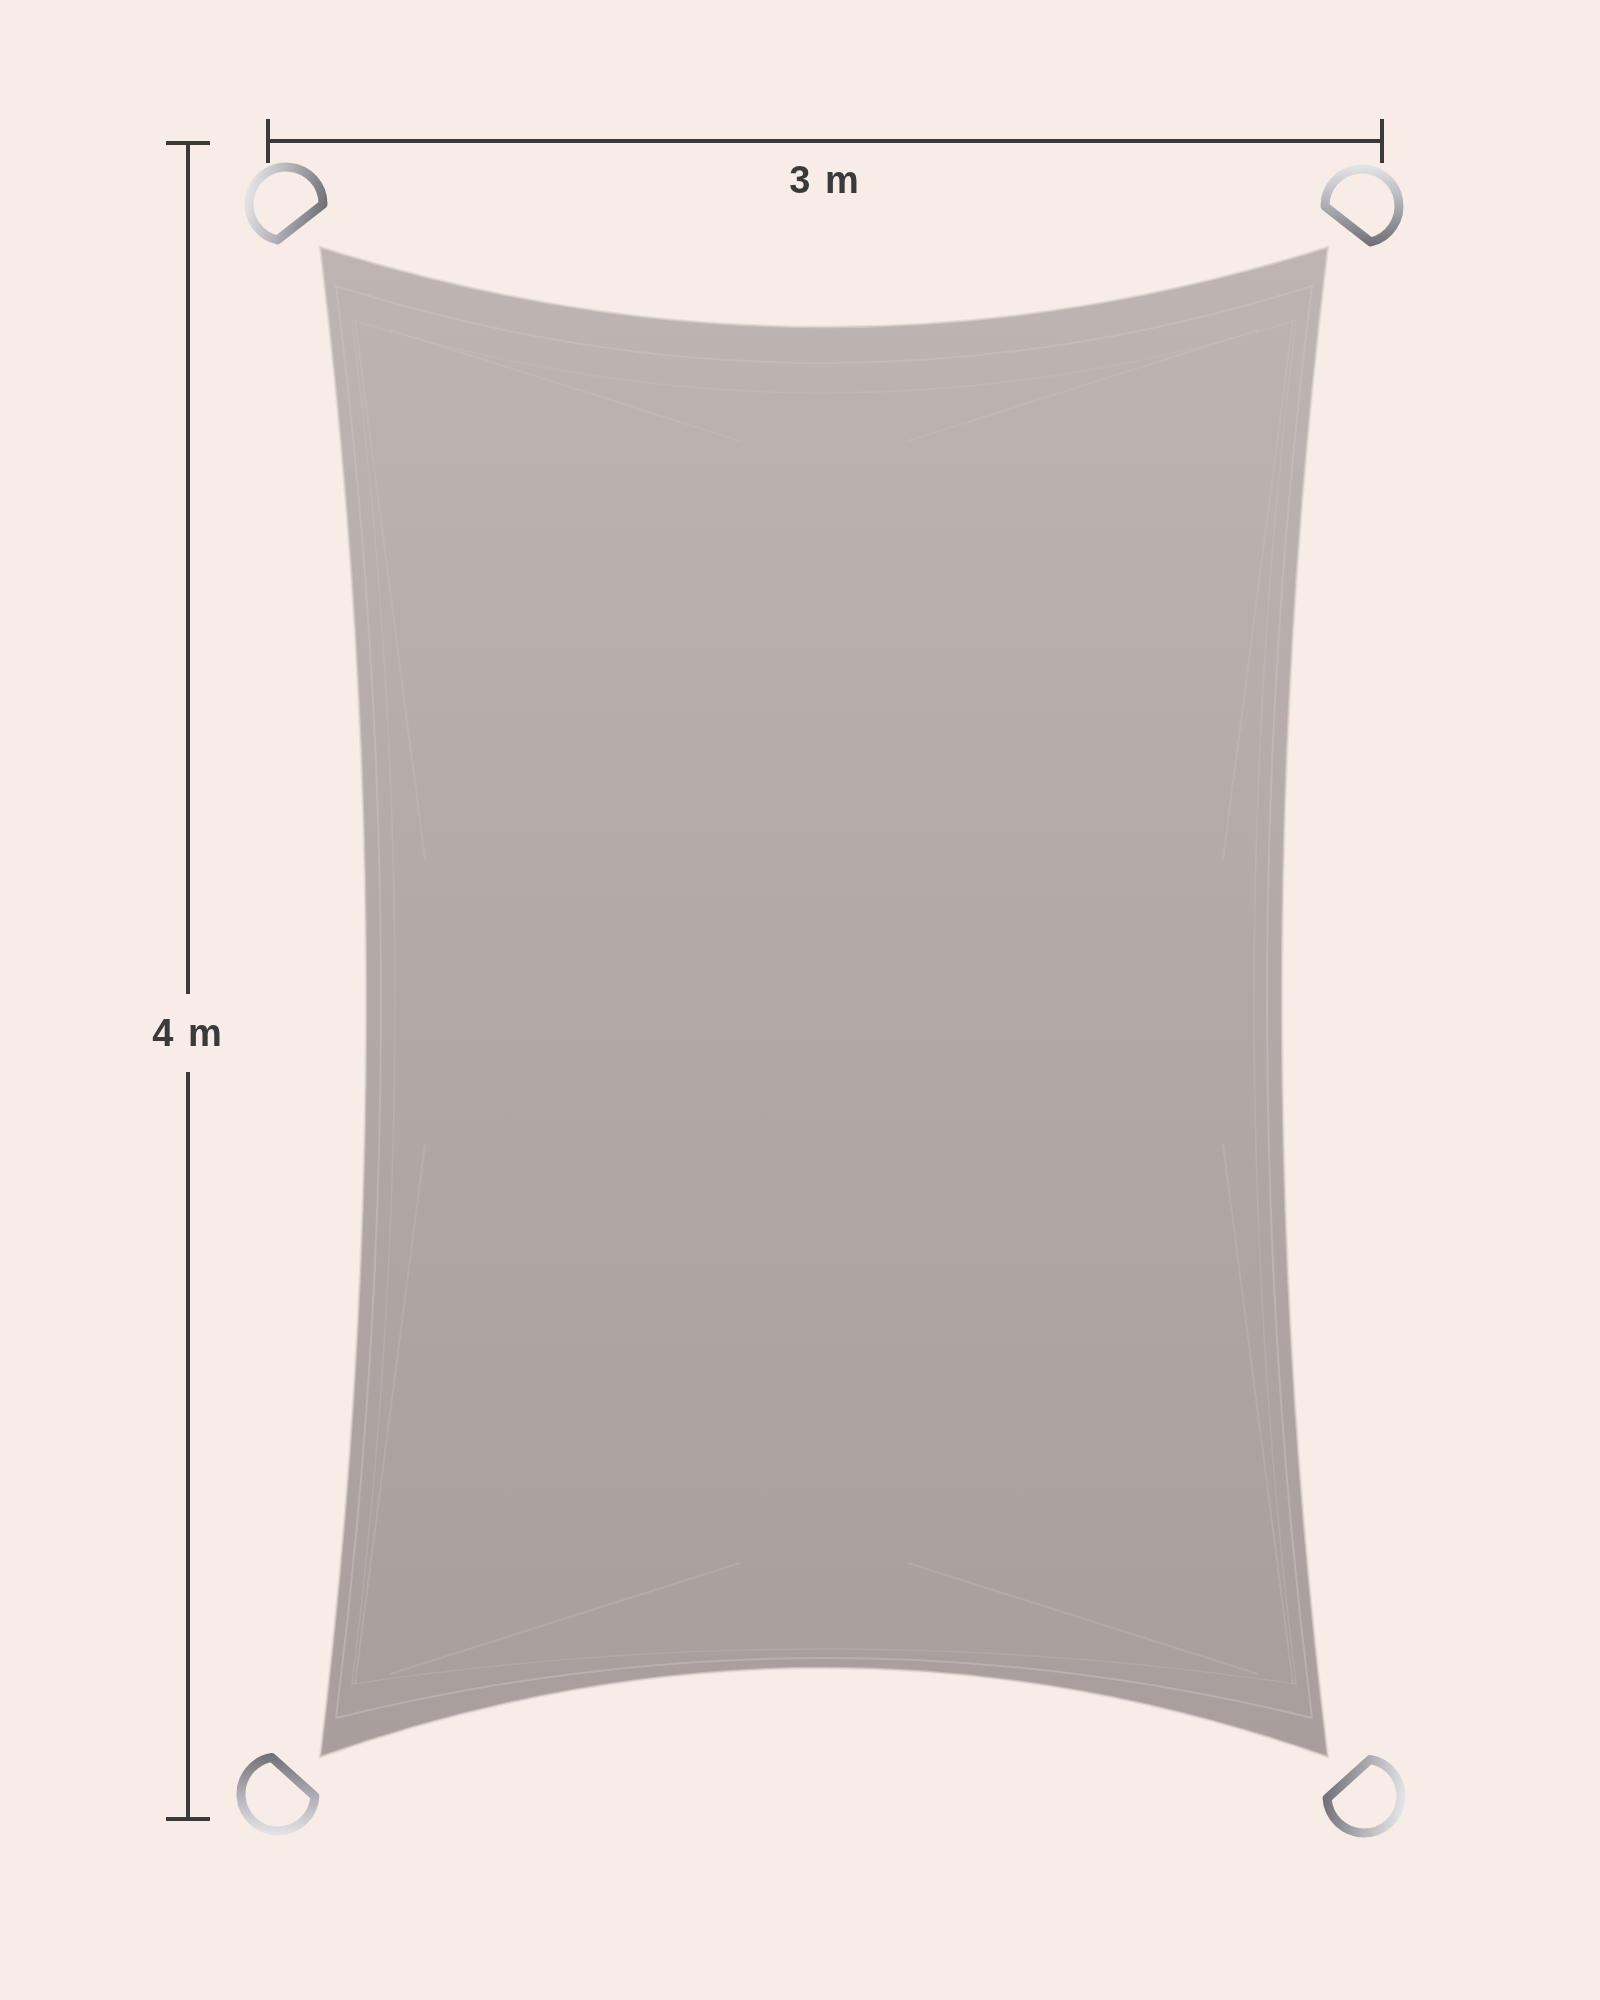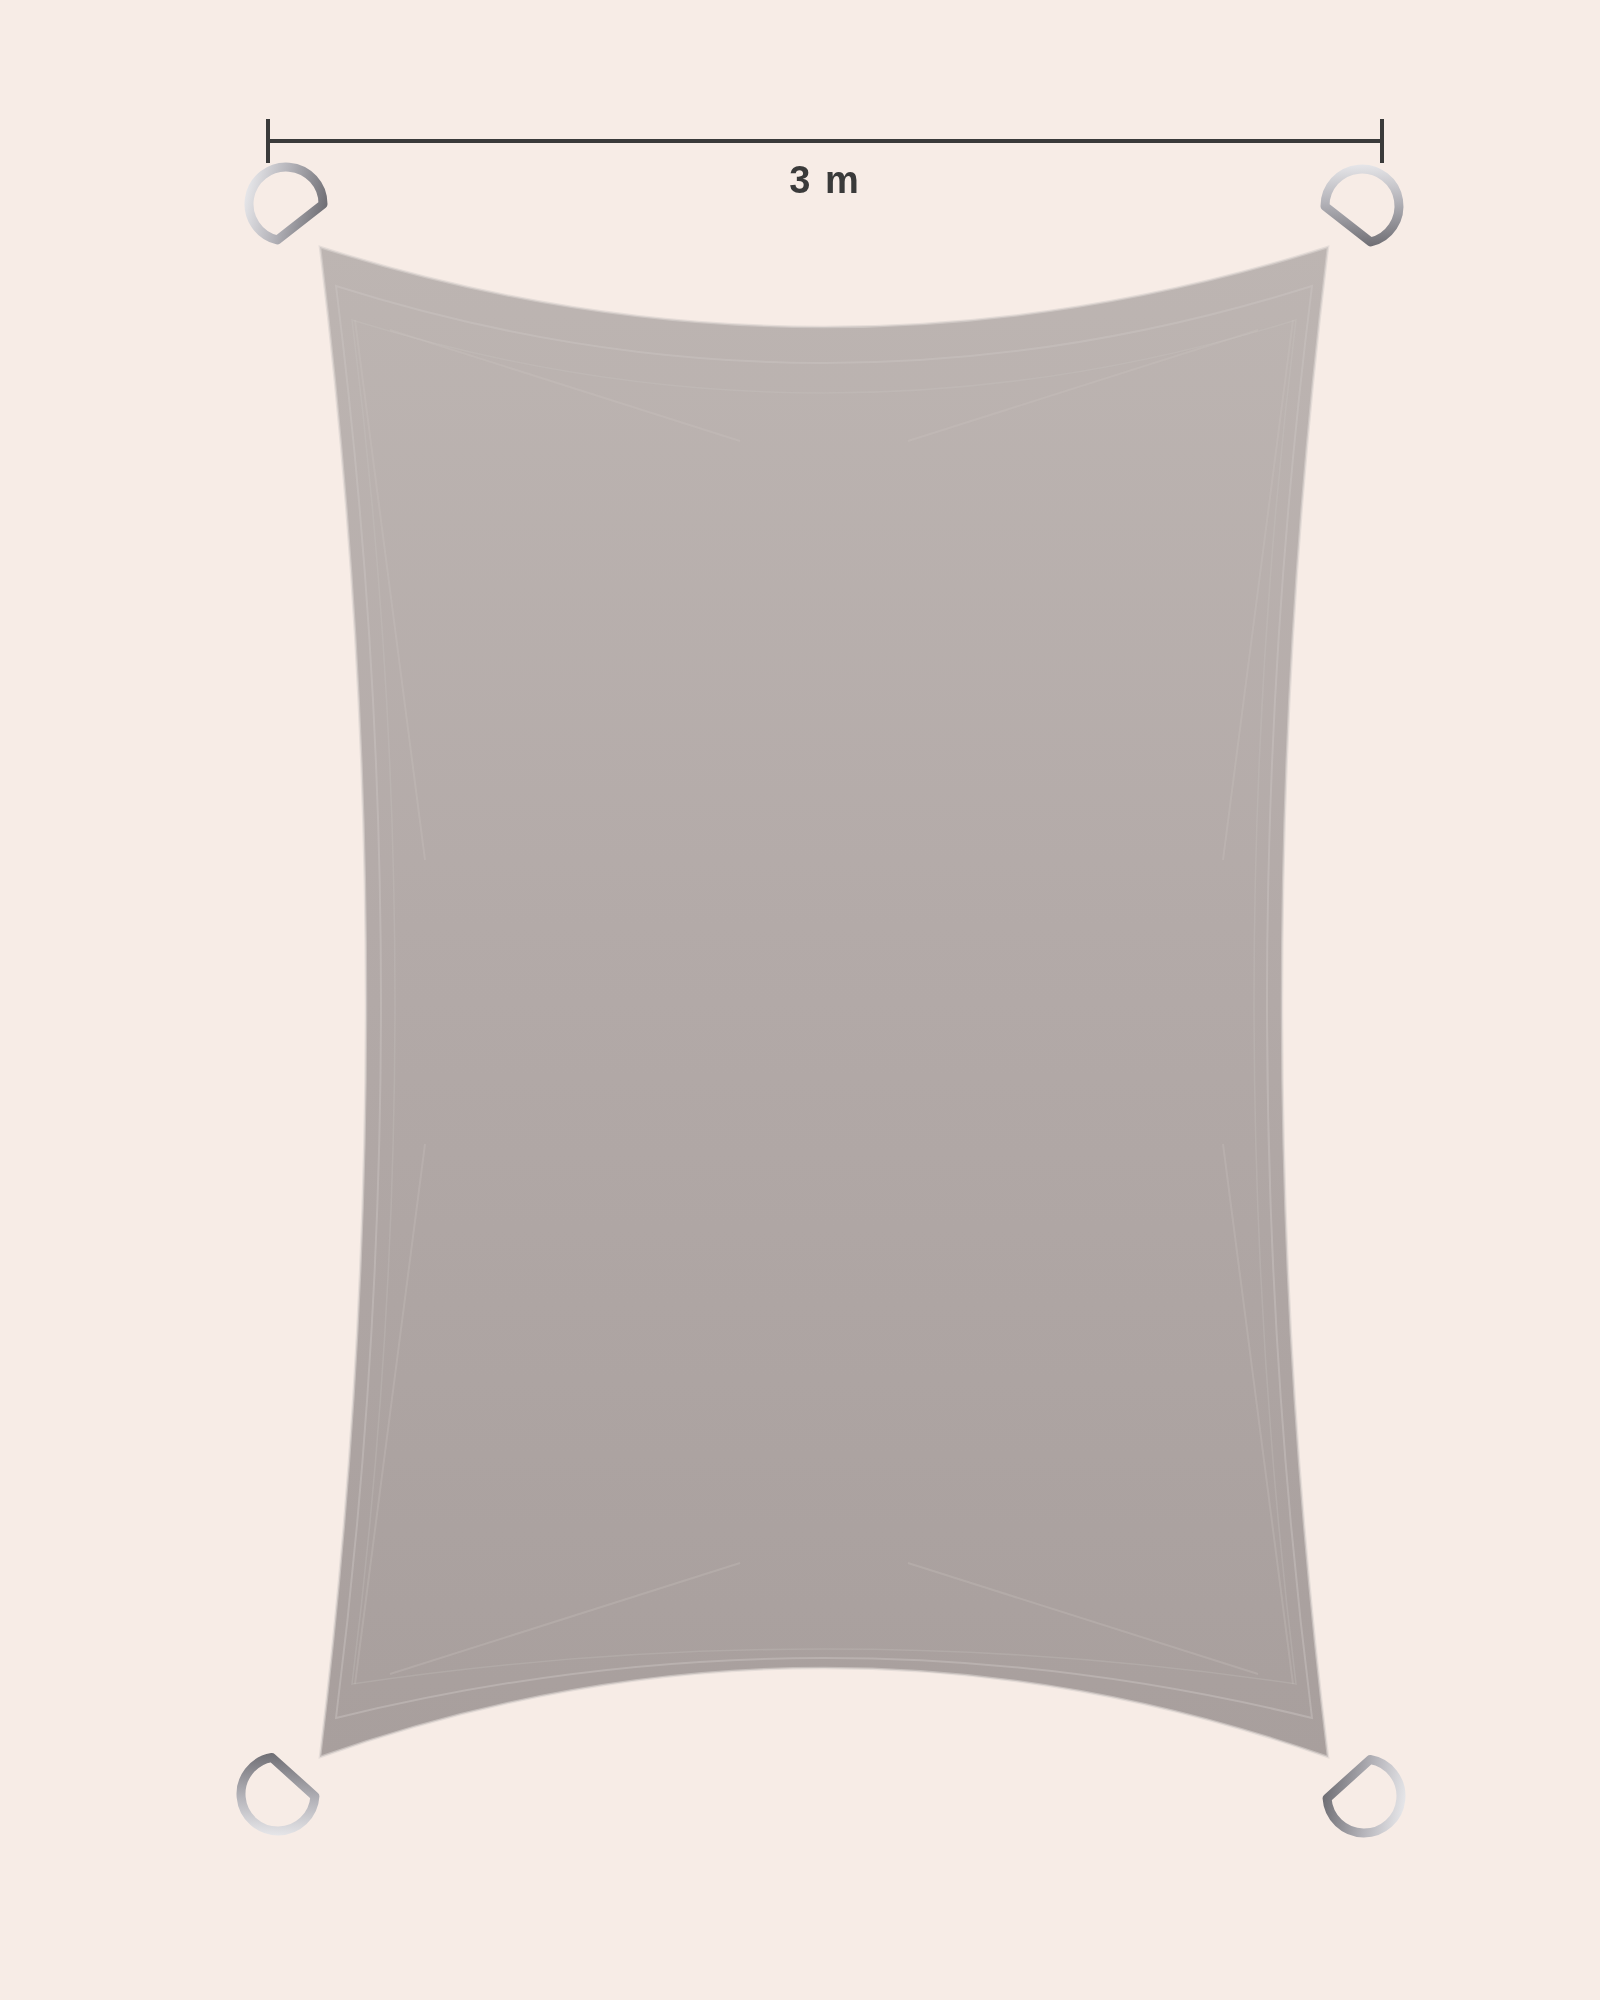--- a/index.html
+++ b/index.html
@@ -86,14 +86,20 @@
     </g>
   </svg>
 
   <div class="dim-h">
     <span class="tick-v tick-left"></span>
     <span class="hline"></span>
     <span class="tick-v tick-right"></span>
     <span class="dim-label">3 m</span>
   </div>
 
+  <div class="dim-v">
+    <span class="tick-h tick-top"></span>
+    <span class="vline"></span>
+    <span class="tick-h tick-bottom"></span>
+    <span class="dim-label">4 m</span>
+  </div>
 
 </div>
 
 </body></html>

